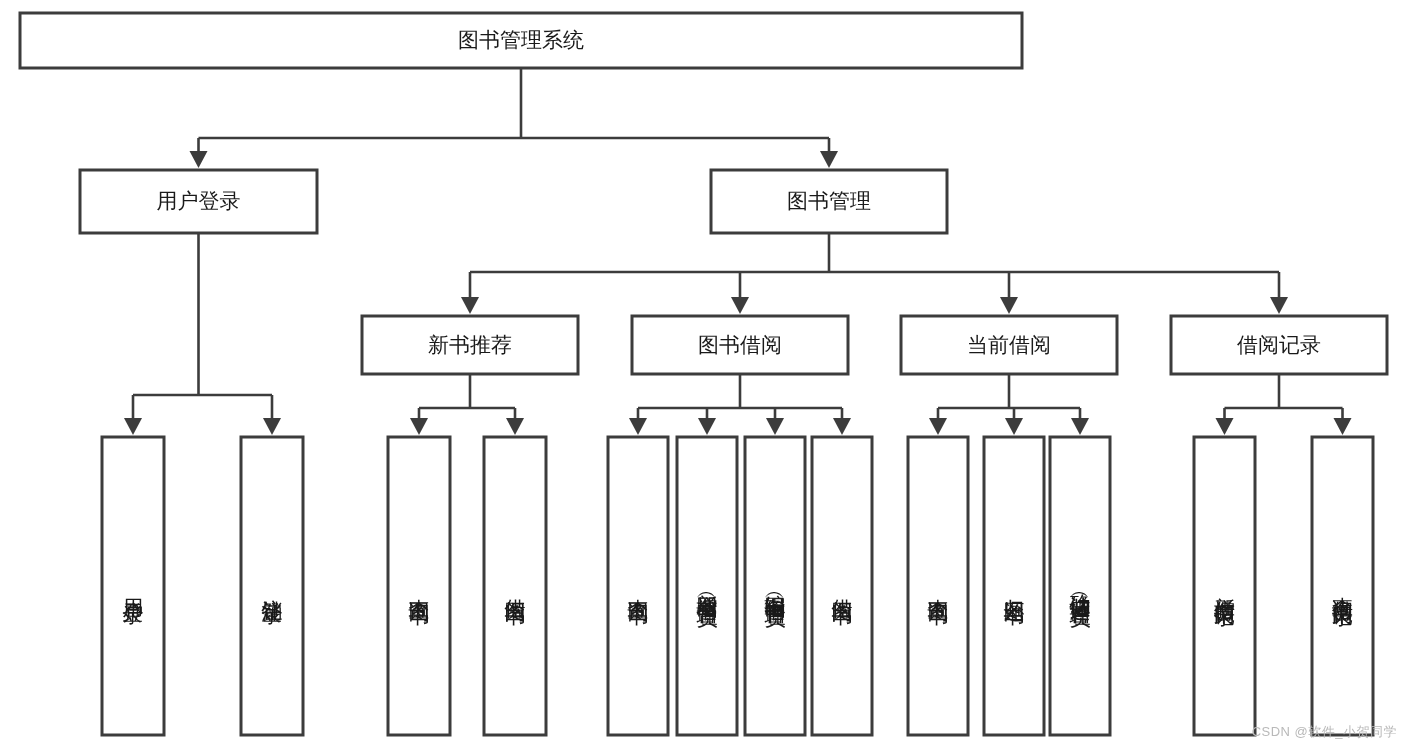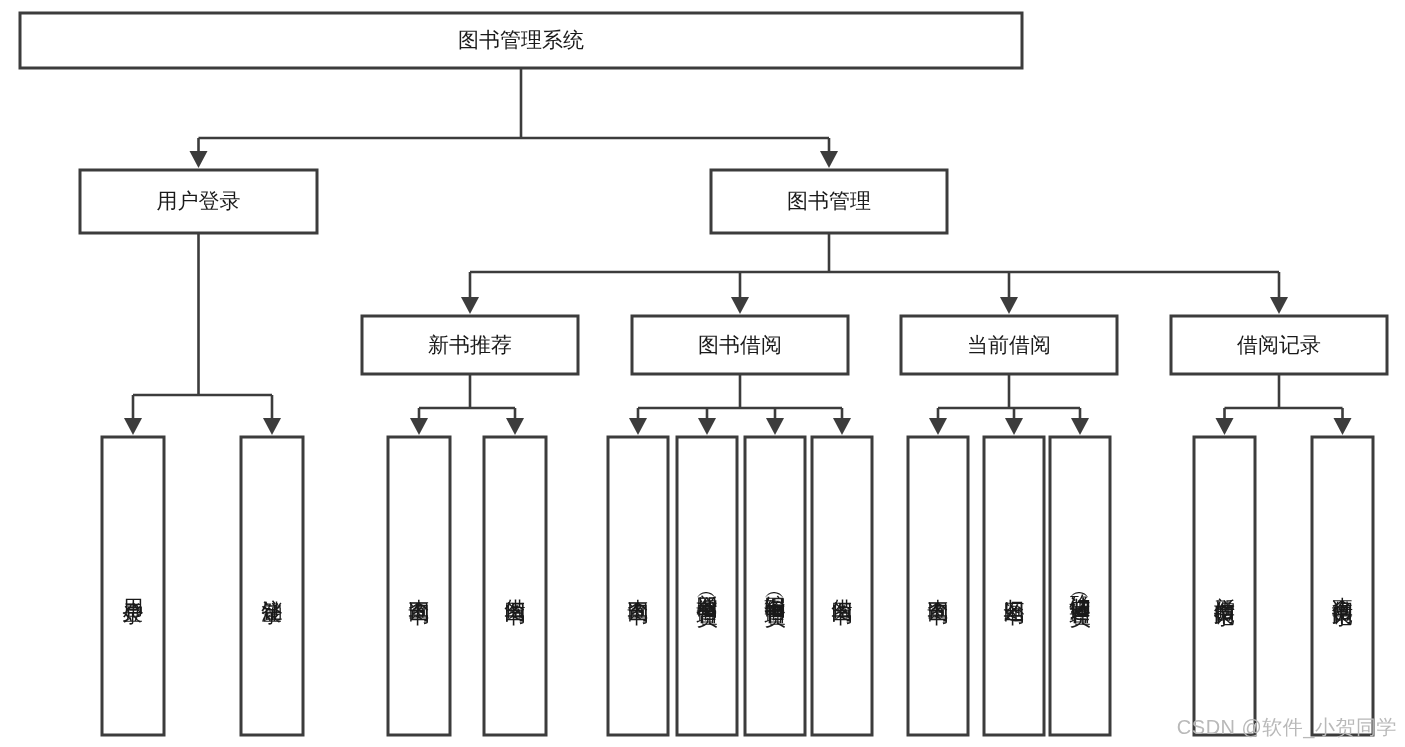--- a/index.html
+++ b/index.html
@@ -43,21 +43,21 @@
     align-items:center;
     justify-content:center;
     white-space:nowrap;
     pointer-events:none;
   }
   .watermark{
     position:absolute;
     right:8px;
     bottom:6px;
     font-family:"Liberation Sans","DejaVu Sans",sans-serif;
-    font-size:20px;
+    font-size:13px;
     color:#b9b9b9;
     white-space:nowrap;
     letter-spacing:0.5px;
   }
 </style>
 </head>
 <body>
 
 <div id="diagram-root">
 

